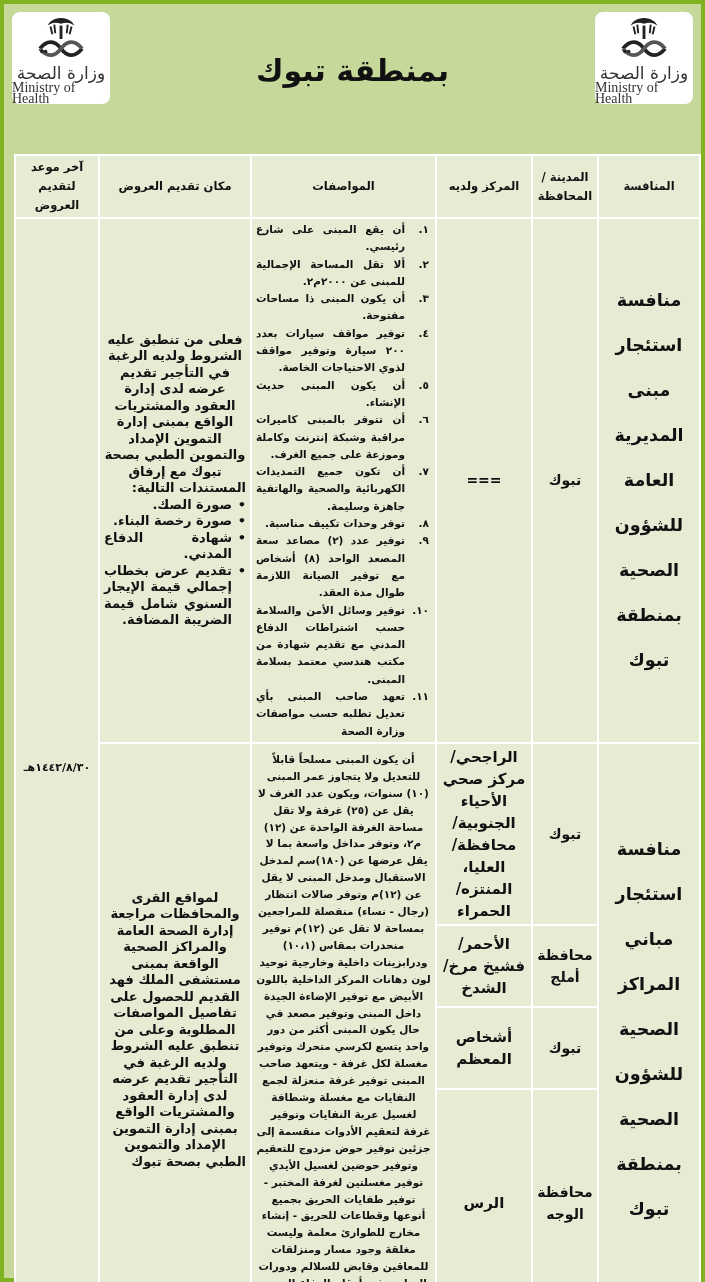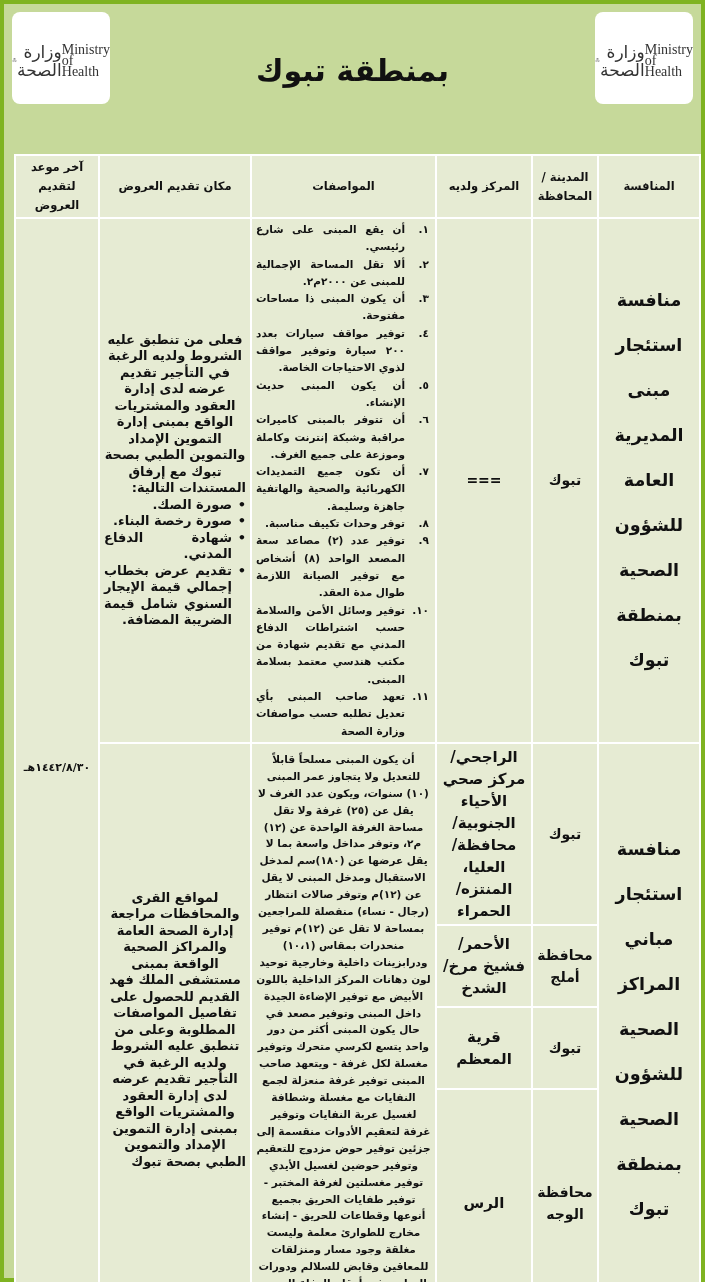--- a/index.html
+++ b/index.html
@@ -16,21 +16,21 @@
     background: #c6d99a;
   }
   .inner {
     position: absolute; left: 6px; top: 4px; right: 6px; bottom: 6px;
     background: #c6d99a;
   }
   .header { position: absolute; left: 0; right: 0; top: 0; height: 140px; }
   .logo {
     position: absolute; top: 4px; width: 98px; height: 92px;
     background: #ffffff; border-radius: 8px;
-    display: flex; flex-direction: row; align-items: center; justify-content: flex-start;
+    display: flex; flex-direction: column; align-items: center; justify-content: flex-start;
     padding-top: 4px; box-sizing: border-box;
   }
   .logo.right { right: 2px; }
   .logo.left { left: 2px; }
   .logo svg { display: block; }
   .logo .ar { font-size: 17px; color: #333; line-height: 18px; margin-top: 2px; direction: rtl; font-family: "DejaVu Sans", sans-serif; }
   .logo .en { font-size: 14px; color: #333; line-height: 11px; font-family: Liberation Serif, serif; }
   .title1, .title2, .title3 {
     position: absolute; left: 110px; right: 110px; text-align: center; direction: rtl;
     font-weight: bold; color: #111;
@@ -208,21 +208,21 @@
           <td class="center">الراجحي/ مركز صحي الأحياء الجنوبية/ محافظة/ العليا، المنتزه/ الحمراء</td>
           <td class="spec-para" rowspan="4">أن يكون المبنى مسلحاً قابلاً للتعديل ولا يتجاوز عمر المبنى (١٠) سنوات، ويكون عدد الغرف لا يقل عن (٢٥) غرفة ولا تقل مساحة الغرفة الواحدة عن (١٢) م٢، وتوفر مداخل واسعة بما لا يقل عرضها عن (١٨٠)سم لمدخل الاستقبال ومدخل المبنى لا يقل عن (١٢)م وتوفر صالات انتظار (رجال - نساء) منفصلة للمراجعين بمساحة لا تقل عن (١٢)م توفير منحدرات بمقاس (١٠،١) ودرابزينات داخلية وخارجية توحيد لون دهانات المركز الداخلية باللون الأبيض مع توفير الإضاءة الجيدة داخل المبنى وتوفير مصعد في حال يكون المبنى أكثر من دور واحد يتسع لكرسي متحرك وتوفير مغسلة لكل غرفة - ويتعهد صاحب المبنى توفير غرفة منعزلة لجمع النفايات مع مغسلة وشطافة لغسيل عربة النفايات وتوفير غرفة لتعقيم الأدوات منقسمة إلى جزئين توفير حوض مزدوج للتعقيم وتوفير حوضين لغسيل الأيدي توفير مغسلتين لغرفة المختبر - توفير طفايات الحريق بجميع أنوعها وقطاعات للحريق - إنشاء مخارج للطوارئ معلمة وليست مغلقة وجود مسار ومنزلقات للمعاقين وقابض للسلالم ودورات المياه توفير أرقام الدفاع المدني والطوارئ بكل مكان.</td>
           <td class="location" rowspan="4">لمواقع القرى والمحافظات مراجعة إدارة الصحة العامة والمراكز الصحية الواقعة بمبنى مستشفى الملك فهد القديم للحصول على تفاصيل المواصفات المطلوبة وعلى من تنطبق عليه الشروط ولديه الرغبة في التأجير تقديم عرضه لدى إدارة العقود والمشتريات الواقع بمبنى إدارة التموين الإمداد والتموين الطبي بصحة تبوك</td>
         </tr>
         <tr style="height:82px">
           <td class="city">محافظة أملج</td>
           <td class="center">الأحمر/ فشيخ مرخ/ الشدخ</td>
         </tr>
         <tr style="height:82px">
           <td class="city">تبوك</td>
-          <td class="center">قرية المعظم</td>
+          <td class="center">أشخاص المعظم</td>
         </tr>
         <tr style="height:228px">
           <td class="city">محافظة الوجه</td>
           <td class="center">الرس</td>
         </tr>
       </tbody>
     </table>
 
   </div>
 </div>

